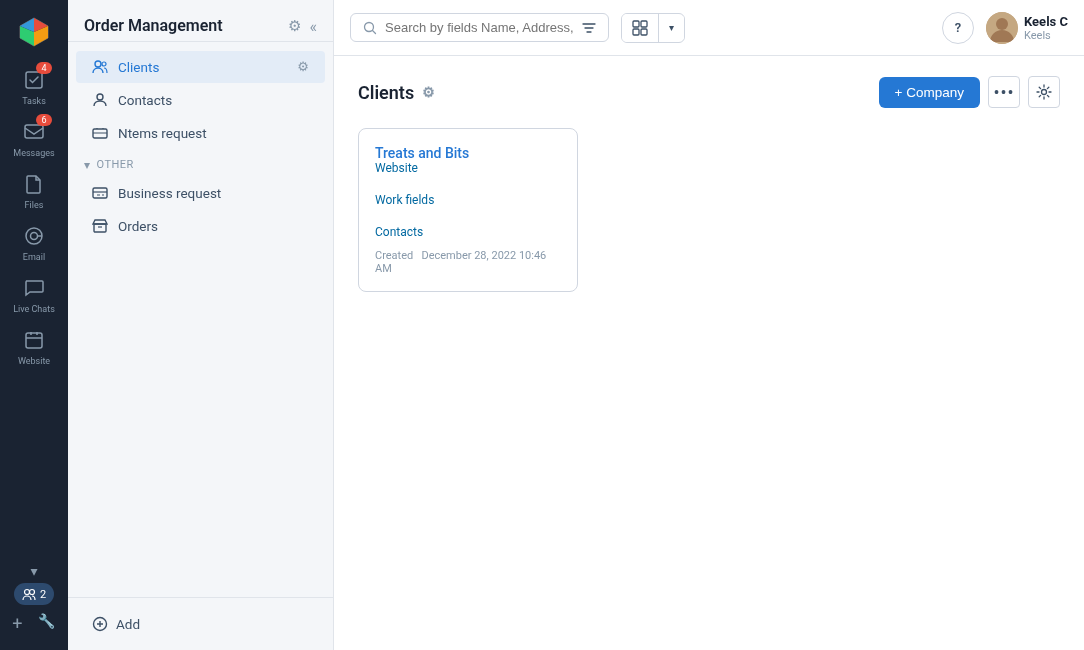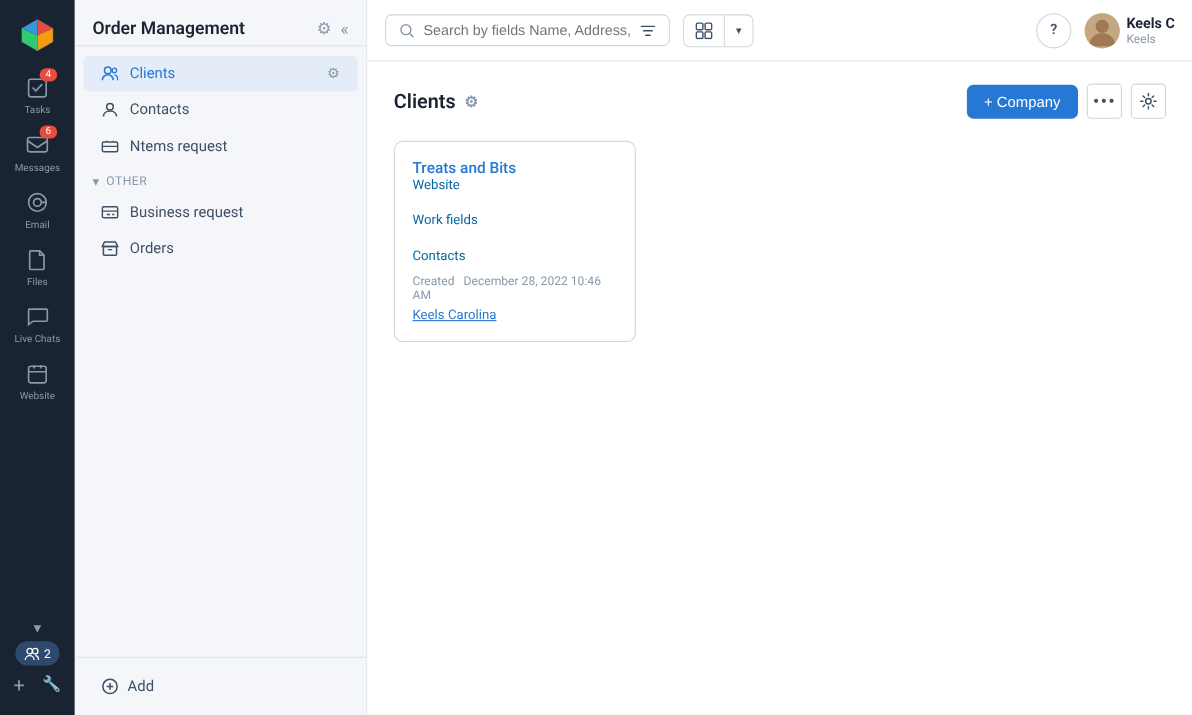--- a/index.html
+++ b/index.html
@@ -331,36 +331,36 @@
         <path d="M2 7l9 6 9-6" stroke="#8899aa" stroke-width="1.5"></path>
       </svg>
       <span class="badge">6</span>
     </div>
     <span class="nav-label">Messages</span>
   </div>
 
   <div class="nav-item">
     <div class="icon-wrap">
       <svg width="22" height="22" viewBox="0 0 22 22" fill="none">
+        <path d="M5 3h8l4 4v12a1 1 0 01-1 1H5a1 1 0 01-1-1V4a1 1 0 011-1z" stroke="#8899aa" stroke-width="1.5"></path>
+        <path d="M13 3v4h4" stroke="#8899aa" stroke-width="1.5"></path>
+      </svg>
+    </div>
+    <span class="nav-label">Files</span>
+  </div>
+
+  <div class="nav-item">
+    <div class="icon-wrap">
+      <svg width="22" height="22" viewBox="0 0 22 22" fill="none">
         <circle cx="11" cy="11" r="8" stroke="#8899aa" stroke-width="1.5"></circle>
         <circle cx="11" cy="11" r="3.5" stroke="#8899aa" stroke-width="1.5"></circle>
         <path d="M14.5 11 H19" stroke="#8899aa" stroke-width="1.5"></path>
       </svg>
     </div>
     <span class="nav-label">Email</span>
-  </div>
-
-  <div class="nav-item">
-    <div class="icon-wrap">
-      <svg width="22" height="22" viewBox="0 0 22 22" fill="none">
-        <path d="M5 3h8l4 4v12a1 1 0 01-1 1H5a1 1 0 01-1-1V4a1 1 0 011-1z" stroke="#8899aa" stroke-width="1.5"></path>
-        <path d="M13 3v4h4" stroke="#8899aa" stroke-width="1.5"></path>
-      </svg>
-    </div>
-    <span class="nav-label">Files</span>
   </div>
 
 
   <div class="nav-item">
     <div class="icon-wrap">
       <svg width="22" height="22" viewBox="0 0 22 22" fill="none">
         <path d="M3 4h16a1 1 0 011 1v9a1 1 0 01-1 1H7l-4 3V5a1 1 0 011-1z" stroke="#8899aa" stroke-width="1.5"></path>
       </svg>
     </div>
     <span class="nav-label">Live Chats</span>
@@ -556,19 +556,16 @@
         <div class="client-field">Website</div>
         <div style="height:8px;"></div>
         <div class="client-field">Work fields</div>
         <div style="height:8px;"></div>
         <div class="client-field">Contacts</div>
         <div class="client-created">
           <span>Created</span>
           &nbsp;
           <span>December 28, 2022 10:46 AM</span>
         </div>
-        <div>
-          <span class="client-created-by">Keels Carolina</span>
-        </div>
       </div>
     </div>
   </div>
 </div>
 
 </body></html>

